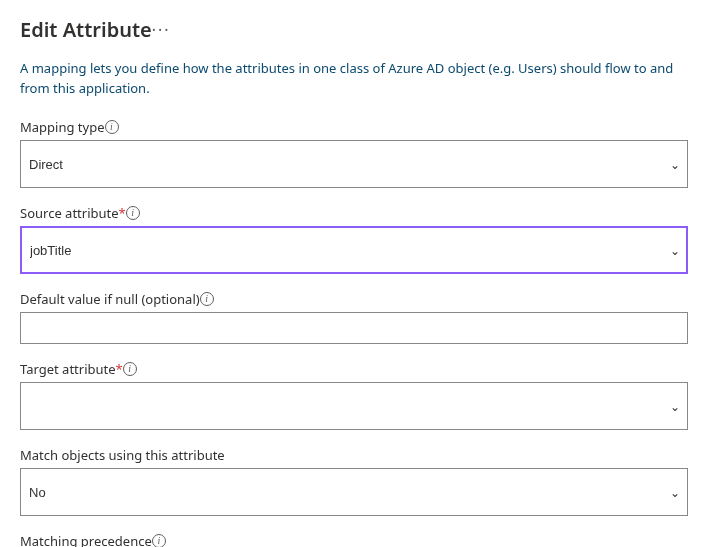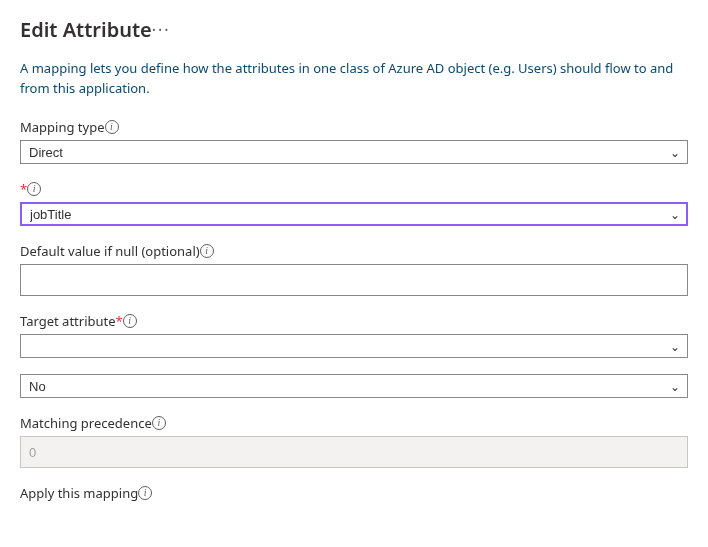--- a/index.html
+++ b/index.html
@@ -73,21 +73,21 @@
       font-size: 10px;
       color: #605e5c;
       cursor: pointer;
       font-style: italic;
       font-family: serif;
       line-height: 1;
     }
 
     .select-field {
       width: 100%;
-      height: 24px;
+      height: 48px;
       border: 1px solid #8a8886;
       background: #ffffff;
       padding: 0 42px 0 8px;
       font-size: 13px;
       color: #323130;
       appearance: none;
       -webkit-appearance: none;
       cursor: pointer;
       position: relative;
       outline: none;
@@ -150,20 +150,21 @@
       <option value="Direct">Direct</option>
       <option value="Expression">Expression</option>
       <option value="Constant">Constant</option>
     </select>
     <span class="chevron-icon">⌄</span>
   </div>
 </div>
 
 <div class="form-section">
   <div class="field-label">
+    <span>Source attribute</span>
     <span class="required-star">*</span>
     <span class="info-icon">i</span>
   </div>
   <div class="select-wrapper focused-red">
     <select class="select-field">
       <option value="jobTitle" selected="">jobTitle</option>
       <option value="department">department</option>
       <option value="displayName">displayName</option>
       <option value="mail">mail</option>
     </select>
@@ -187,20 +188,23 @@
   </div>
   <div class="select-wrapper">
     <select class="select-field">
       <option value=""></option>
     </select>
     <span class="chevron-icon">⌄</span>
   </div>
 </div>
 
 <div class="form-section">
+  <div class="field-label">
+    <span>Match objects using this attribute</span>
+  </div>
   <div class="select-wrapper">
     <select class="select-field">
       <option value="No" selected="">No</option>
       <option value="Yes">Yes</option>
     </select>
     <span class="chevron-icon">⌄</span>
   </div>
 </div>
 
 <div class="form-section">

